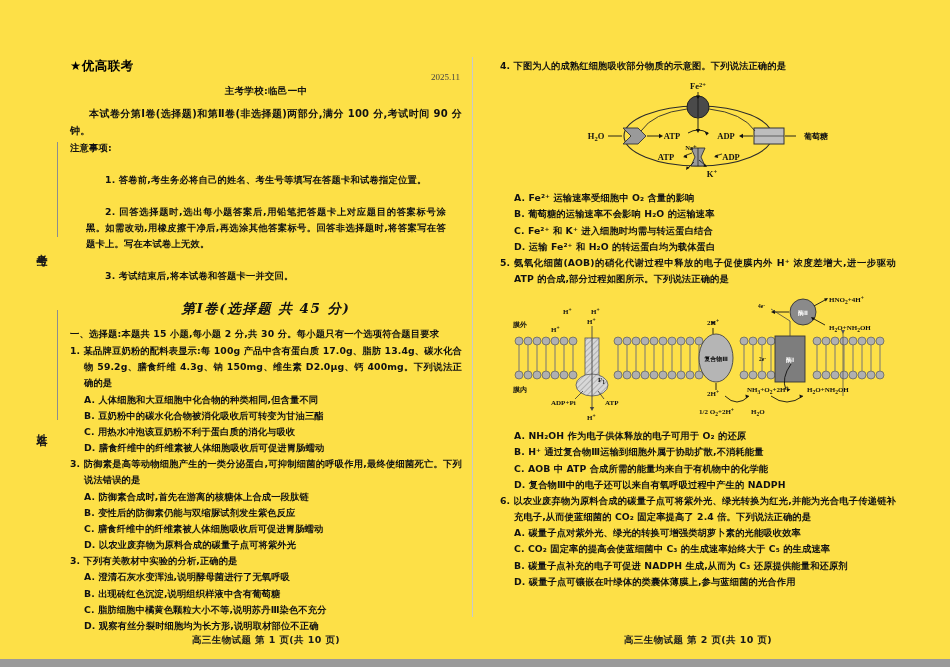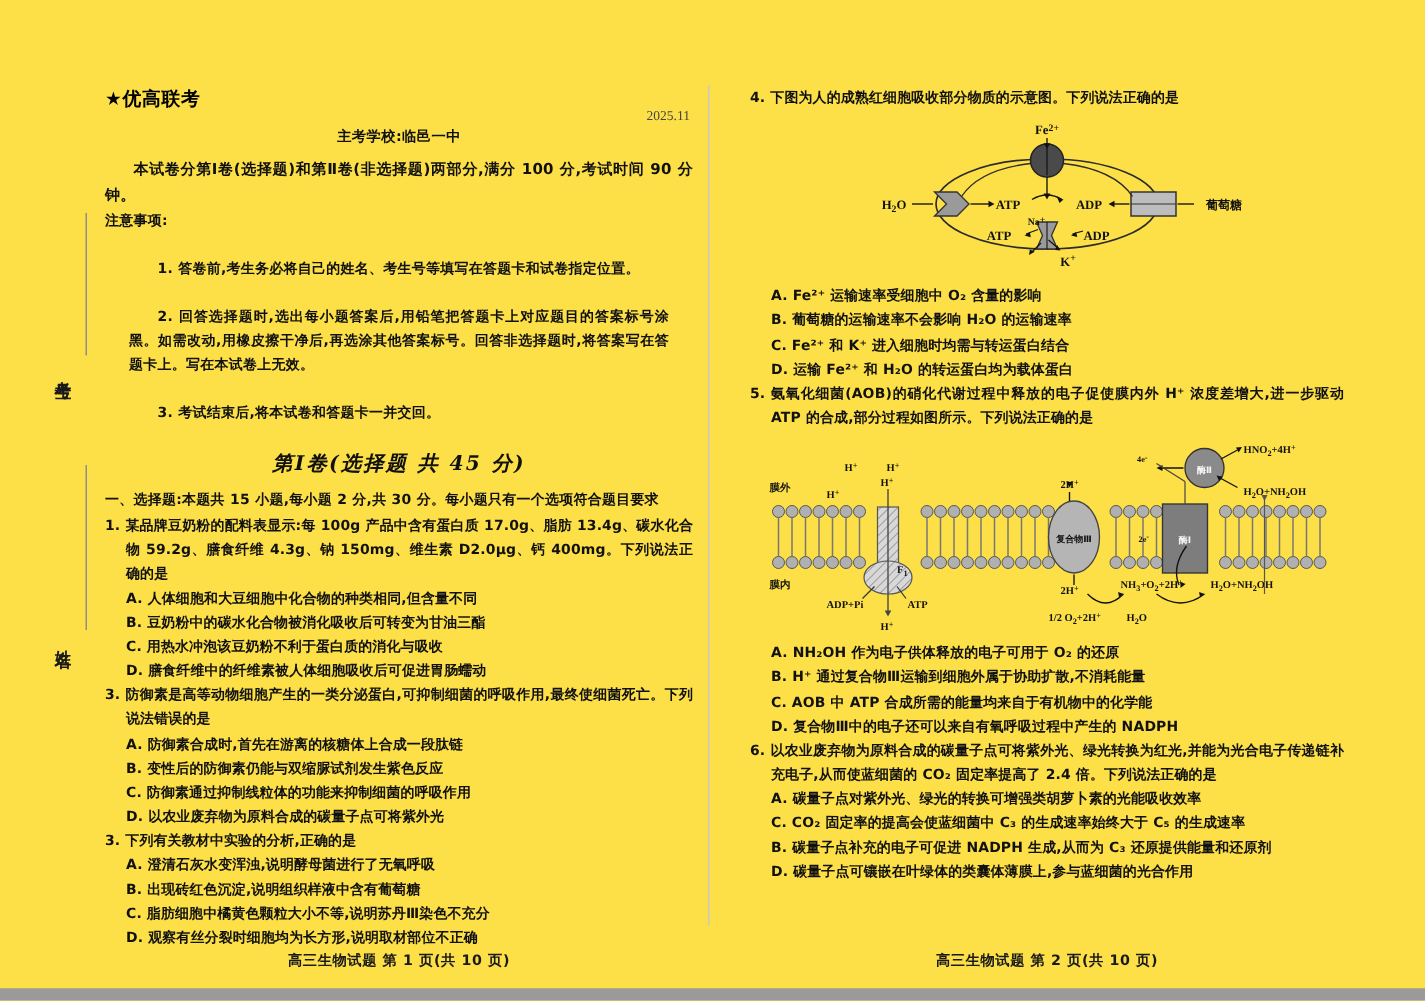--- a/index.html
+++ b/index.html
@@ -231,21 +231,21 @@
       <p class="q-opt">A. 人体细胞和大豆细胞中化合物的种类相同,但含量不同</p>
       <p class="q-opt">B. 豆奶粉中的碳水化合物被消化吸收后可转变为甘油三酯</p>
       <p class="q-opt">C. 用热水冲泡该豆奶粉不利于蛋白质的消化与吸收</p>
       <p class="q-opt">D. 膳食纤维中的纤维素被人体细胞吸收后可促进胃肠蠕动</p>
     </div>
 
     <div class="q">
       <p class="q-stem">3. 防御素是高等动物细胞产生的一类分泌蛋白,可抑制细菌的呼吸作用,最终使细菌死亡。下列说法错误的是</p>
       <p class="q-opt">A. 防御素合成时,首先在游离的核糖体上合成一段肽链</p>
       <p class="q-opt">B. 变性后的防御素仍能与双缩脲试剂发生紫色反应</p>
-      <p class="q-opt">C. 防御素通过抑制线粒体的功能来抑制细菌的呼吸作用</p>
+      <p class="q-opt">C. 膳食纤维中的纤维素被人体细胞吸收后可促进胃肠蠕动</p>
       <p class="q-opt">D. 以农业废弃物为原料合成的碳量子点可将紫外光</p>
     </div>
 
     <div class="q">
       <p class="q-stem">3. 下列有关教材中实验的分析,正确的是</p>
       <p class="q-opt">A. 澄清石灰水变浑浊,说明酵母菌进行了无氧呼吸</p>
       <p class="q-opt">B. 出现砖红色沉淀,说明组织样液中含有葡萄糖</p>
       <p class="q-opt">C. 脂肪细胞中橘黄色颗粒大小不等,说明苏丹Ⅲ染色不充分</p>
       <p class="q-opt">D. 观察有丝分裂时细胞均为长方形,说明取材部位不正确</p>
     </div>

